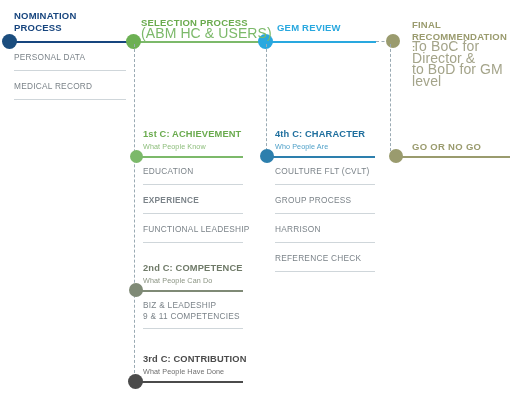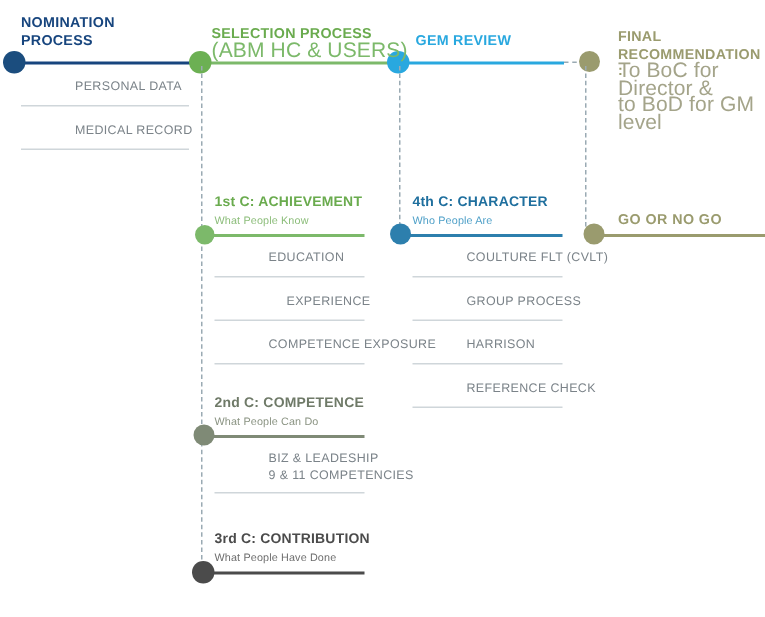--- a/index.html
+++ b/index.html
@@ -28,21 +28,21 @@
   .c-title{
     position:absolute;font-size:9.3px;font-weight:bold;letter-spacing:.15px;
     line-height:11px;white-space:nowrap;
   }
   .c-sub{
     position:absolute;font-size:7.2px;line-height:9px;letter-spacing:.1px;
     white-space:nowrap;
   }
   .item{
     position:absolute;font-size:8.3px;color:#7b8389;letter-spacing:.25px;
-    line-height:11px;white-space:pre-line;margin-left:36px;
+    line-height:11px;white-space:pre-line;
   }
   .side-label{
     position:absolute;font-size:9.5px;font-weight:bold;letter-spacing:.3px;
     line-height:11.5px;white-space:nowrap;
   }
 </style>
 </head>
 <body>
 
 <div class="canvas">
@@ -84,24 +84,24 @@
   <div class="vdash" style="left:390px;top:44px;height:112px;"></div>
 
   <div class="c-title" style="left:143px;top:129px;color:#6aab4e;">1st C: ACHIEVEMENT</div>
   <div class="c-sub" style="left:143px;top:142px;color:#8cbd7a;">What People Know</div>
   <div class="hline" style="left:136px;top:156px;width:107px;background:#7cb96a;"></div>
   <div class="node" style="left:130px;top:150px;width:13px;height:13px;background:#7cb96a;"></div>
 
   <div class="item" style="left:143px;top:166px;">EDUCATION</div>
   <div class="sep" style="left:143px;top:184px;width:100px;"></div>
 
-  <div class="item" style="left:155px;top:195px;">EXPERIENCE</div>
+  <div class="item" style="left:143px;top:195px;font-weight:bold;">EXPERIENCE</div>
   <div class="sep" style="left:143px;top:213px;width:100px;"></div>
 
-  <div class="item" style="left:143px;top:224px;">COMPETENCE EXPOSURE</div>
+  <div class="item" style="left:143px;top:224px;">FUNCTIONAL LEADESHIP</div>
   <div class="sep" style="left:143px;top:242px;width:100px;"></div>
 
   <div class="c-title" style="left:143px;top:263px;color:#6f7a68;">2nd C: COMPETENCE</div>
   <div class="c-sub" style="left:143px;top:276px;color:#8a9382;">What People Can Do</div>
   <div class="hline" style="left:136px;top:290px;width:107px;background:#7f8a76;"></div>
   <div class="node" style="left:129px;top:283px;width:14px;height:14px;background:#7f8a76;"></div>
 
   <div class="item" style="left:143px;top:300px;">BIZ &amp; LEADESHIP
 9 &amp; 11 COMPETENCIES</div>
   <div class="sep" style="left:143px;top:328px;width:100px;"></div>

